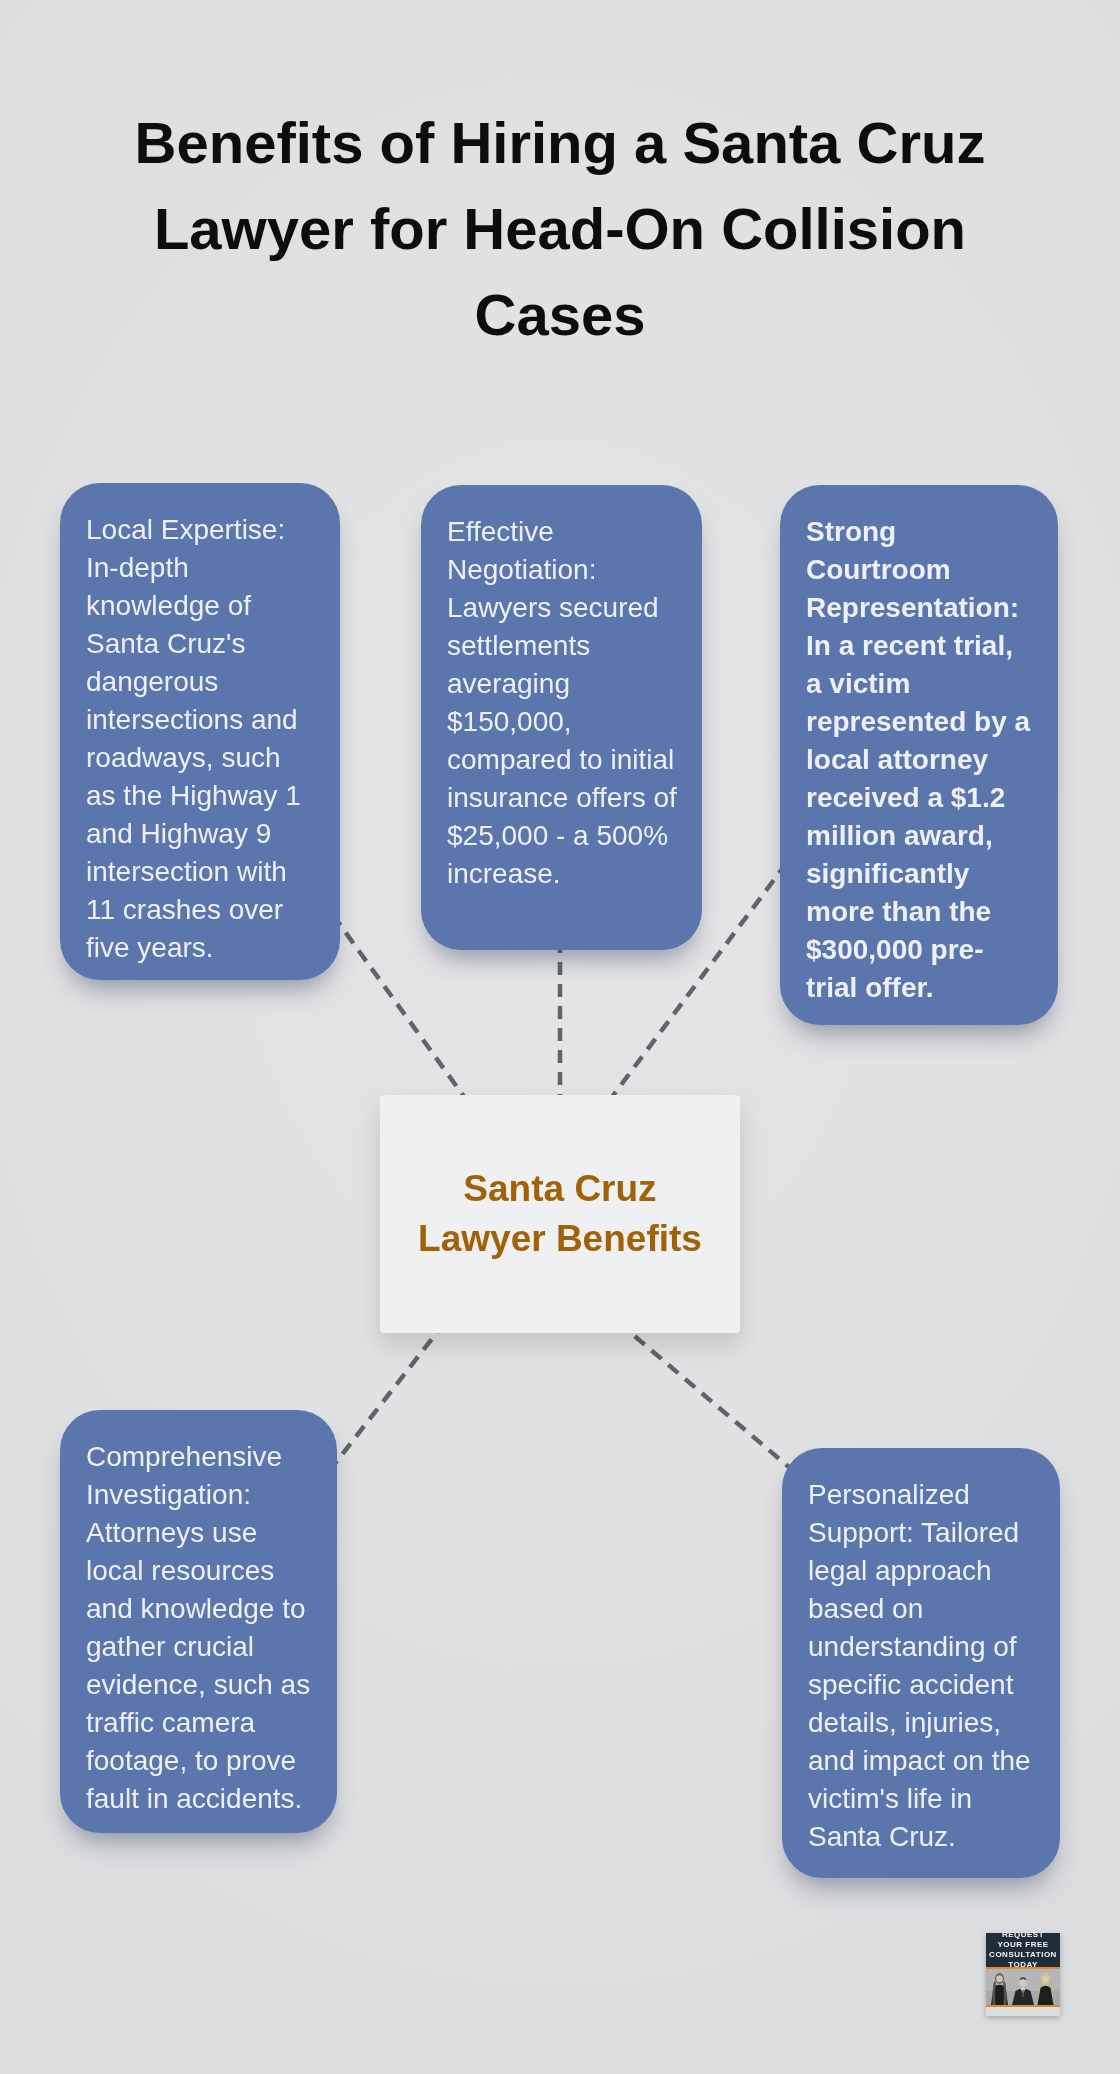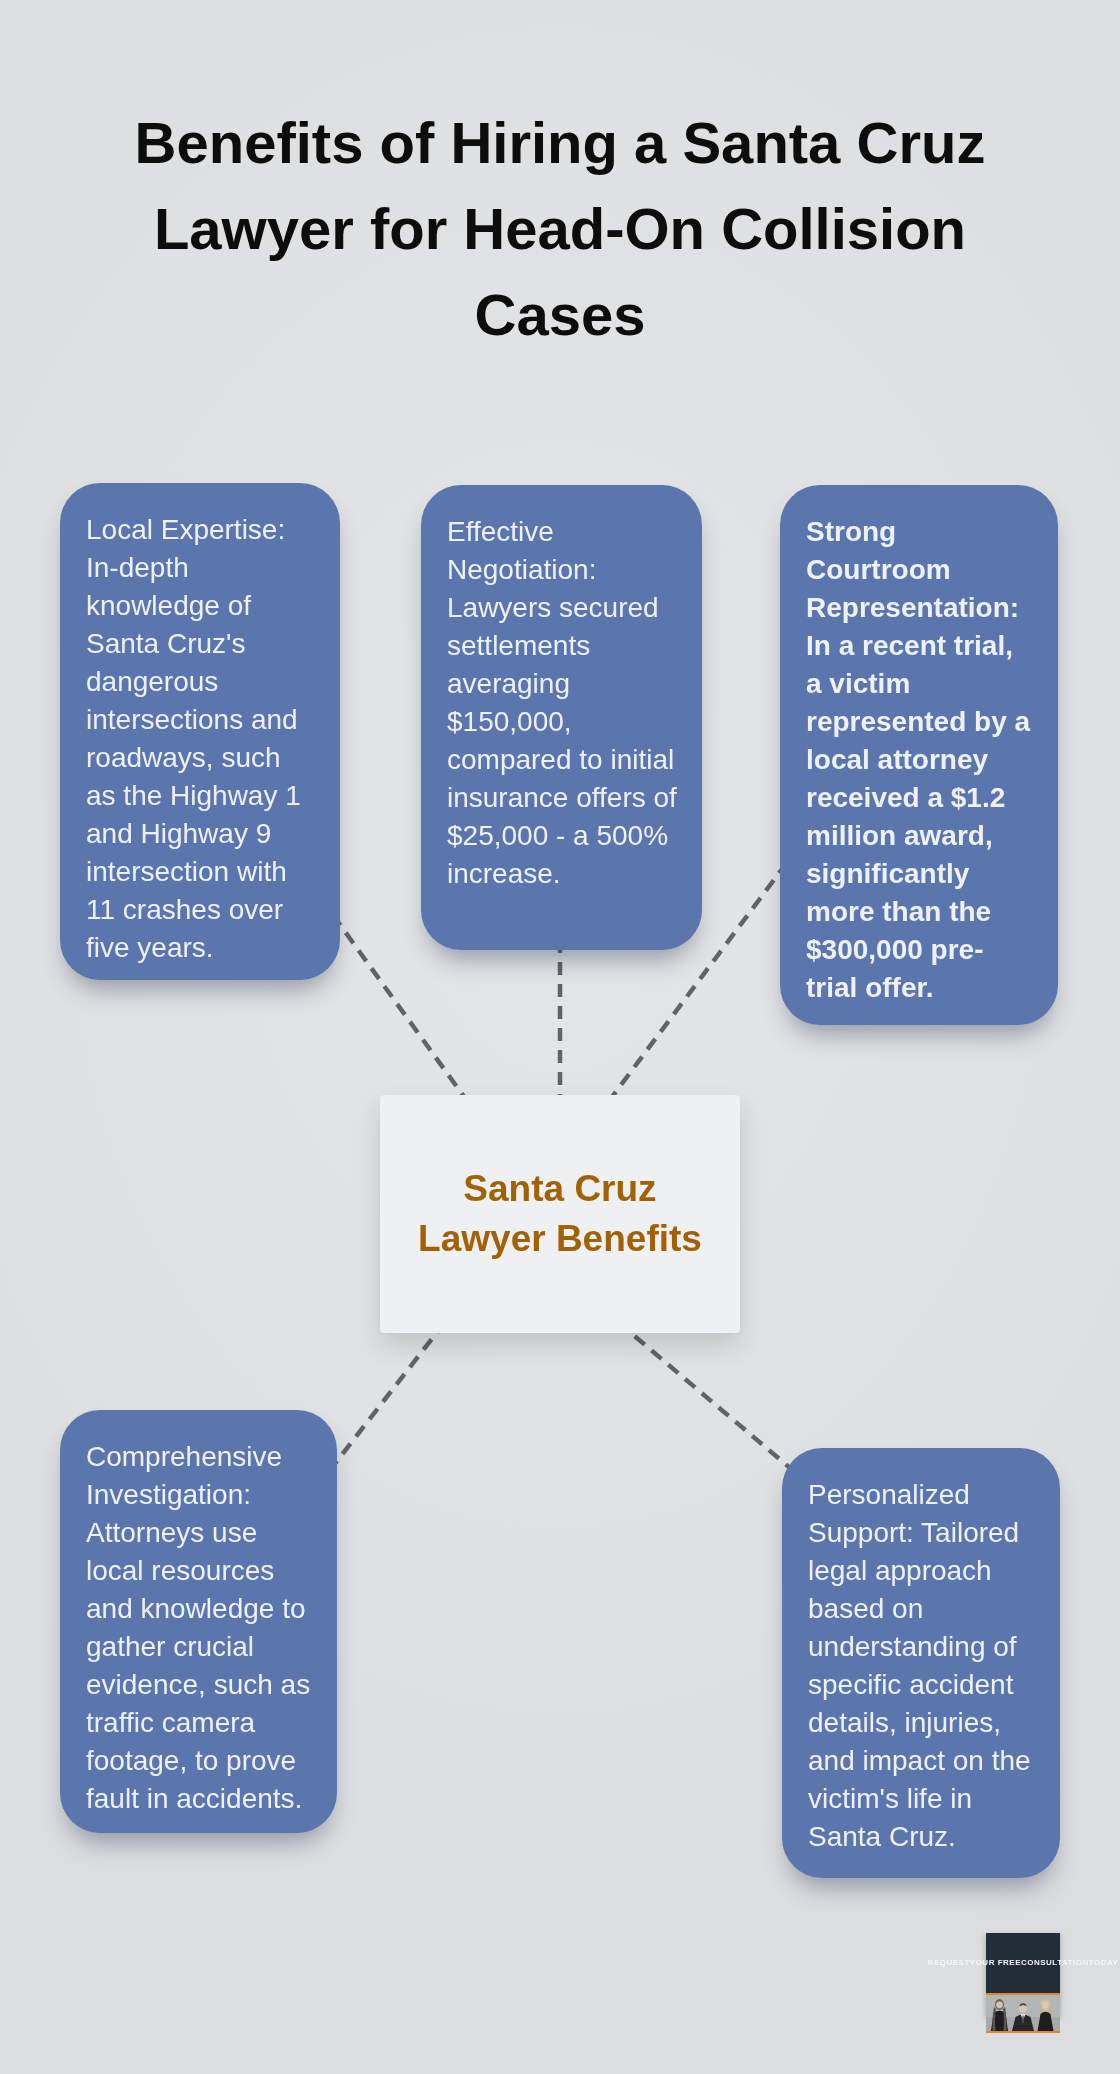--- a/index.html
+++ b/index.html
@@ -77,25 +77,25 @@
     left: 986px;
     top: 1933px;
     width: 74px;
     height: 83px;
     cursor: pointer;
     box-shadow: 0 2px 6px rgba(0,0,0,0.25);
   }
   .badge-top {
     box-sizing: border-box;
     width: 74px;
-    height: 62px;
+    height: 36px;
     background: #212d38;
     border-bottom: 2px solid #e0862e;
     display: flex;
-    flex-direction: row;
+    flex-direction: column;
     align-items: center;
     justify-content: center;
     text-align: center;
   }
   .badge-line {
     color: #f4f6f8;
     font-size: 8px;
     line-height: 10px;
     font-weight: 700;
     letter-spacing: 0.5px;

